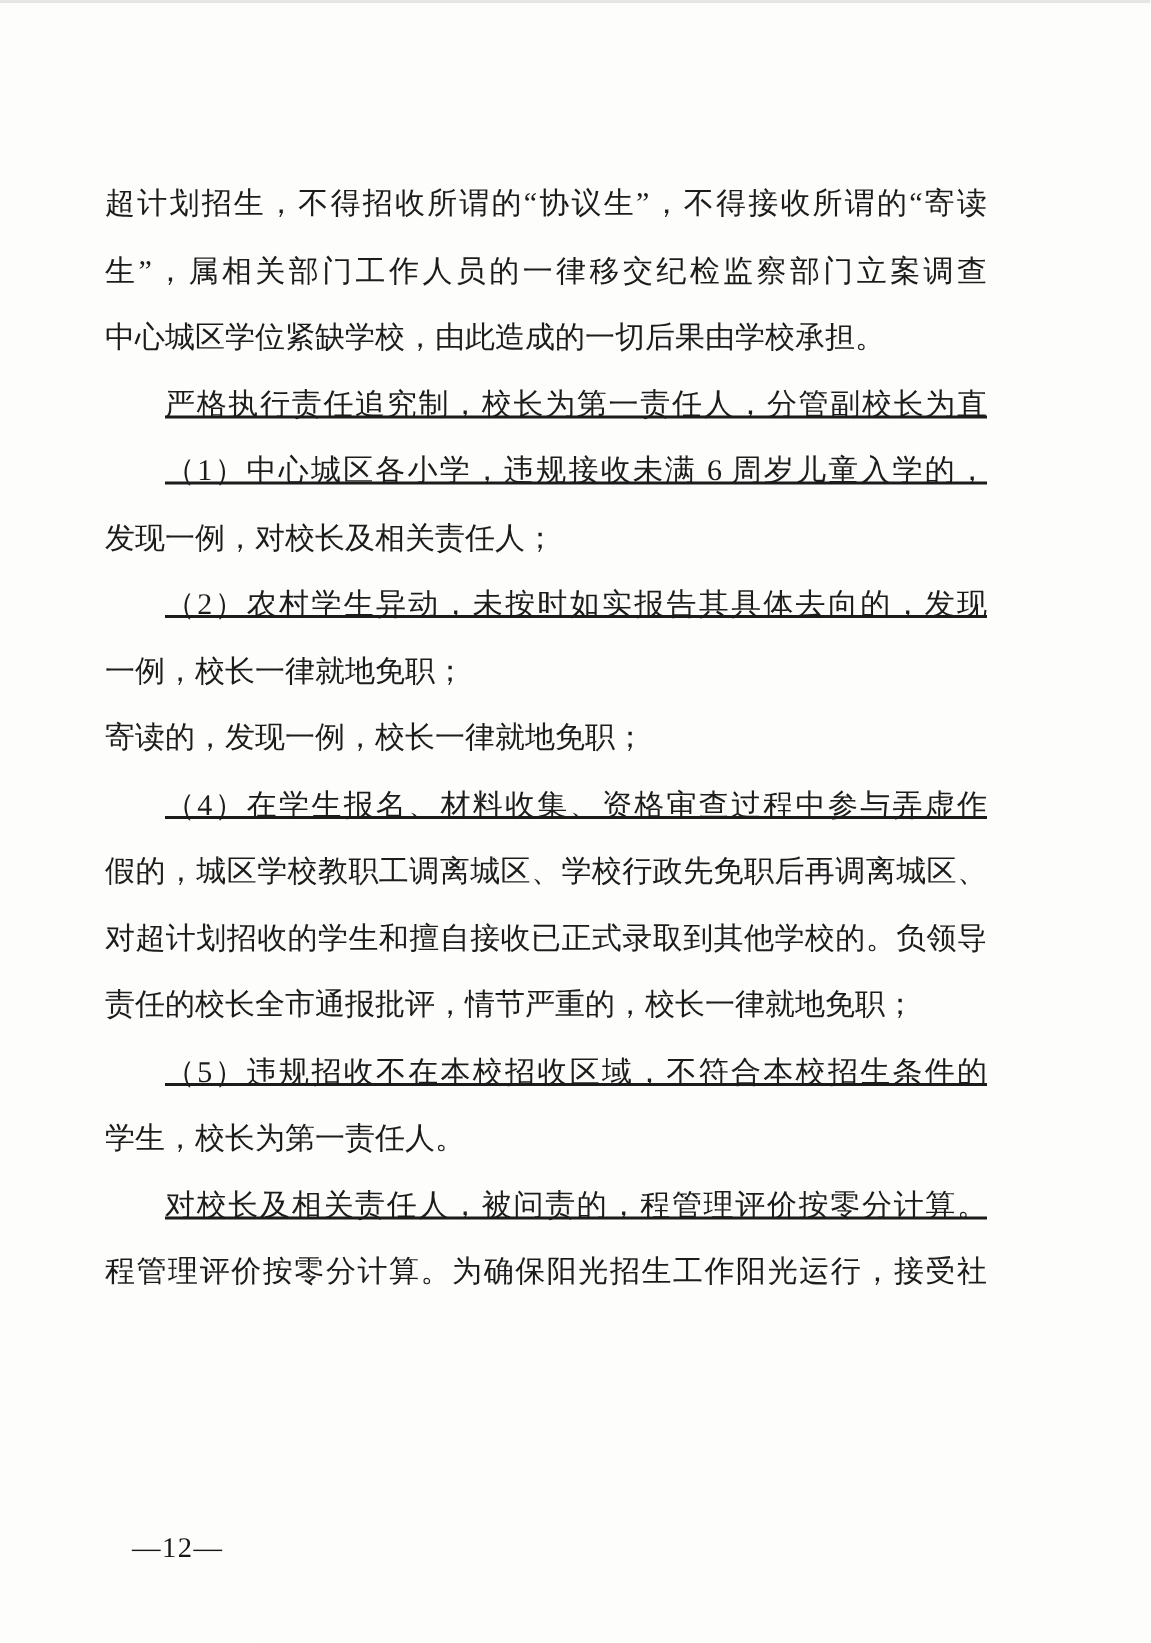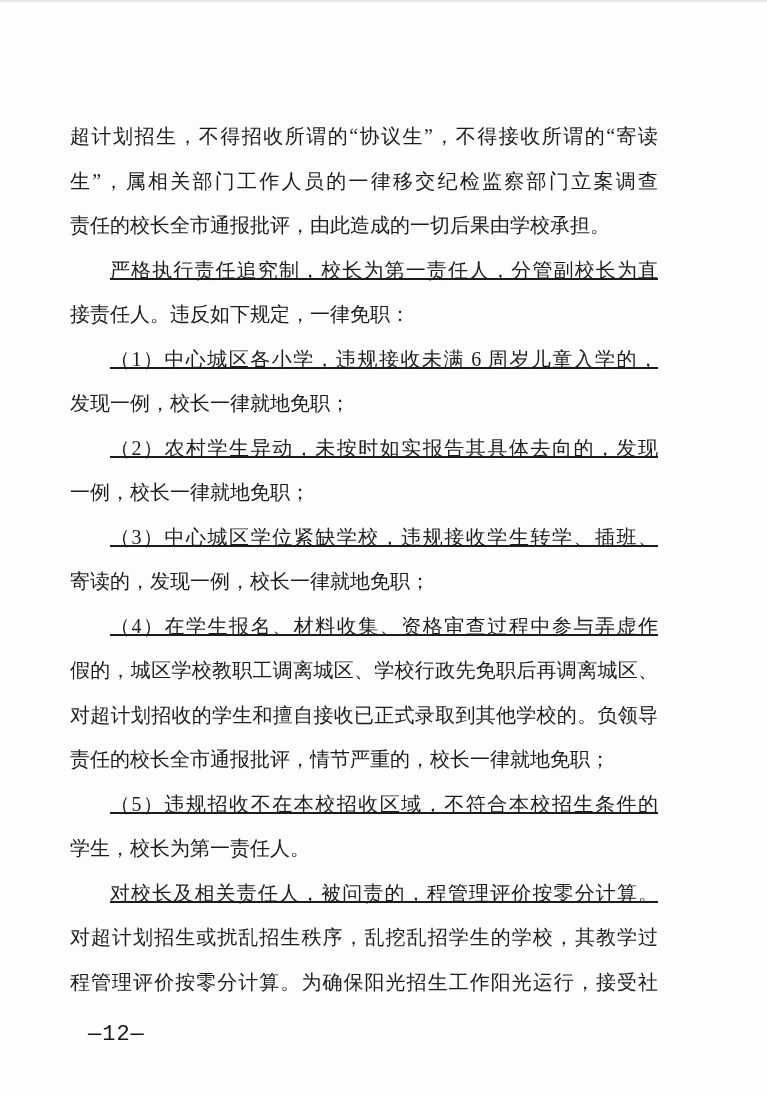--- a/index.html
+++ b/index.html
@@ -45,49 +45,45 @@
     text-align-last: left;
   }
   .line.indent {
     text-indent: 2em;
     text-decoration: underline;
   }
   .page-number {
     position: absolute;
     top: 1022px;
     left: 88px;
-    font-size: 22px;
+    font-size: 19px;
     letter-spacing: 1px;
     color: #161616;
-    font-family: Liberation Mono, monospace;
   }
 </style>
 </head>
 <body>
 
 <div class="page">
   <div class="scan-edge"></div>
 
   <div class="text-block">
     <div class="line full">超计划招生，不得招收所谓的“协议生”，不得接收所谓的“寄读</div>
     <div class="line full">生”，属相关部门工作人员的一律移交纪检监察部门立案调查</div>
-    <div class="line end">责任的校长全市通报批评，由此造成的一切后果由学校承担。</div>
+    <div class="line end">中心城区学位紧缺学校，由此造成的一切后果由学校承担。</div>
     <div class="line full indent">严格执行责任追究制，校长为第一责任人，分管副校长为直</div>
-    <div class="line end">接责任人。违反如下规定，一律免职：</div>
     <div class="line full indent">（1）中心城区各小学，违规接收未满 6 周岁儿童入学的，</div>
-    <div class="line end">发现一例，校长一律就地免职；</div>
+    <div class="line end">发现一例，对校长及相关责任人；</div>
     <div class="line full indent">（2）农村学生异动，未按时如实报告其具体去向的，发现</div>
     <div class="line end">一例，校长一律就地免职；</div>
-    <div class="line full indent">（3）中心城区学位紧缺学校，违规接收学生转学、插班、</div>
     <div class="line end">寄读的，发现一例，校长一律就地免职；</div>
     <div class="line full indent">（4）在学生报名、材料收集、资格审查过程中参与弄虚作</div>
     <div class="line full">假的，城区学校教职工调离城区、学校行政先免职后再调离城区、</div>
     <div class="line full">对超计划招收的学生和擅自接收已正式录取到其他学校的。负领导</div>
     <div class="line end">责任的校长全市通报批评，情节严重的，校长一律就地免职；</div>
     <div class="line full indent">（5）违规招收不在本校招收区域，不符合本校招生条件的</div>
     <div class="line end">学生，校长为第一责任人。</div>
     <div class="line full indent">对校长及相关责任人，被问责的，程管理评价按零分计算。</div>
-    <div class="line full">对超计划招生或扰乱招生秩序，乱挖乱招学生的学校，其教学过</div>
     <div class="line full">程管理评价按零分计算。为确保阳光招生工作阳光运行，接受社</div>
   </div>
 
   <div class="page-number">—12—</div>
 </div>
 
 </body></html>

